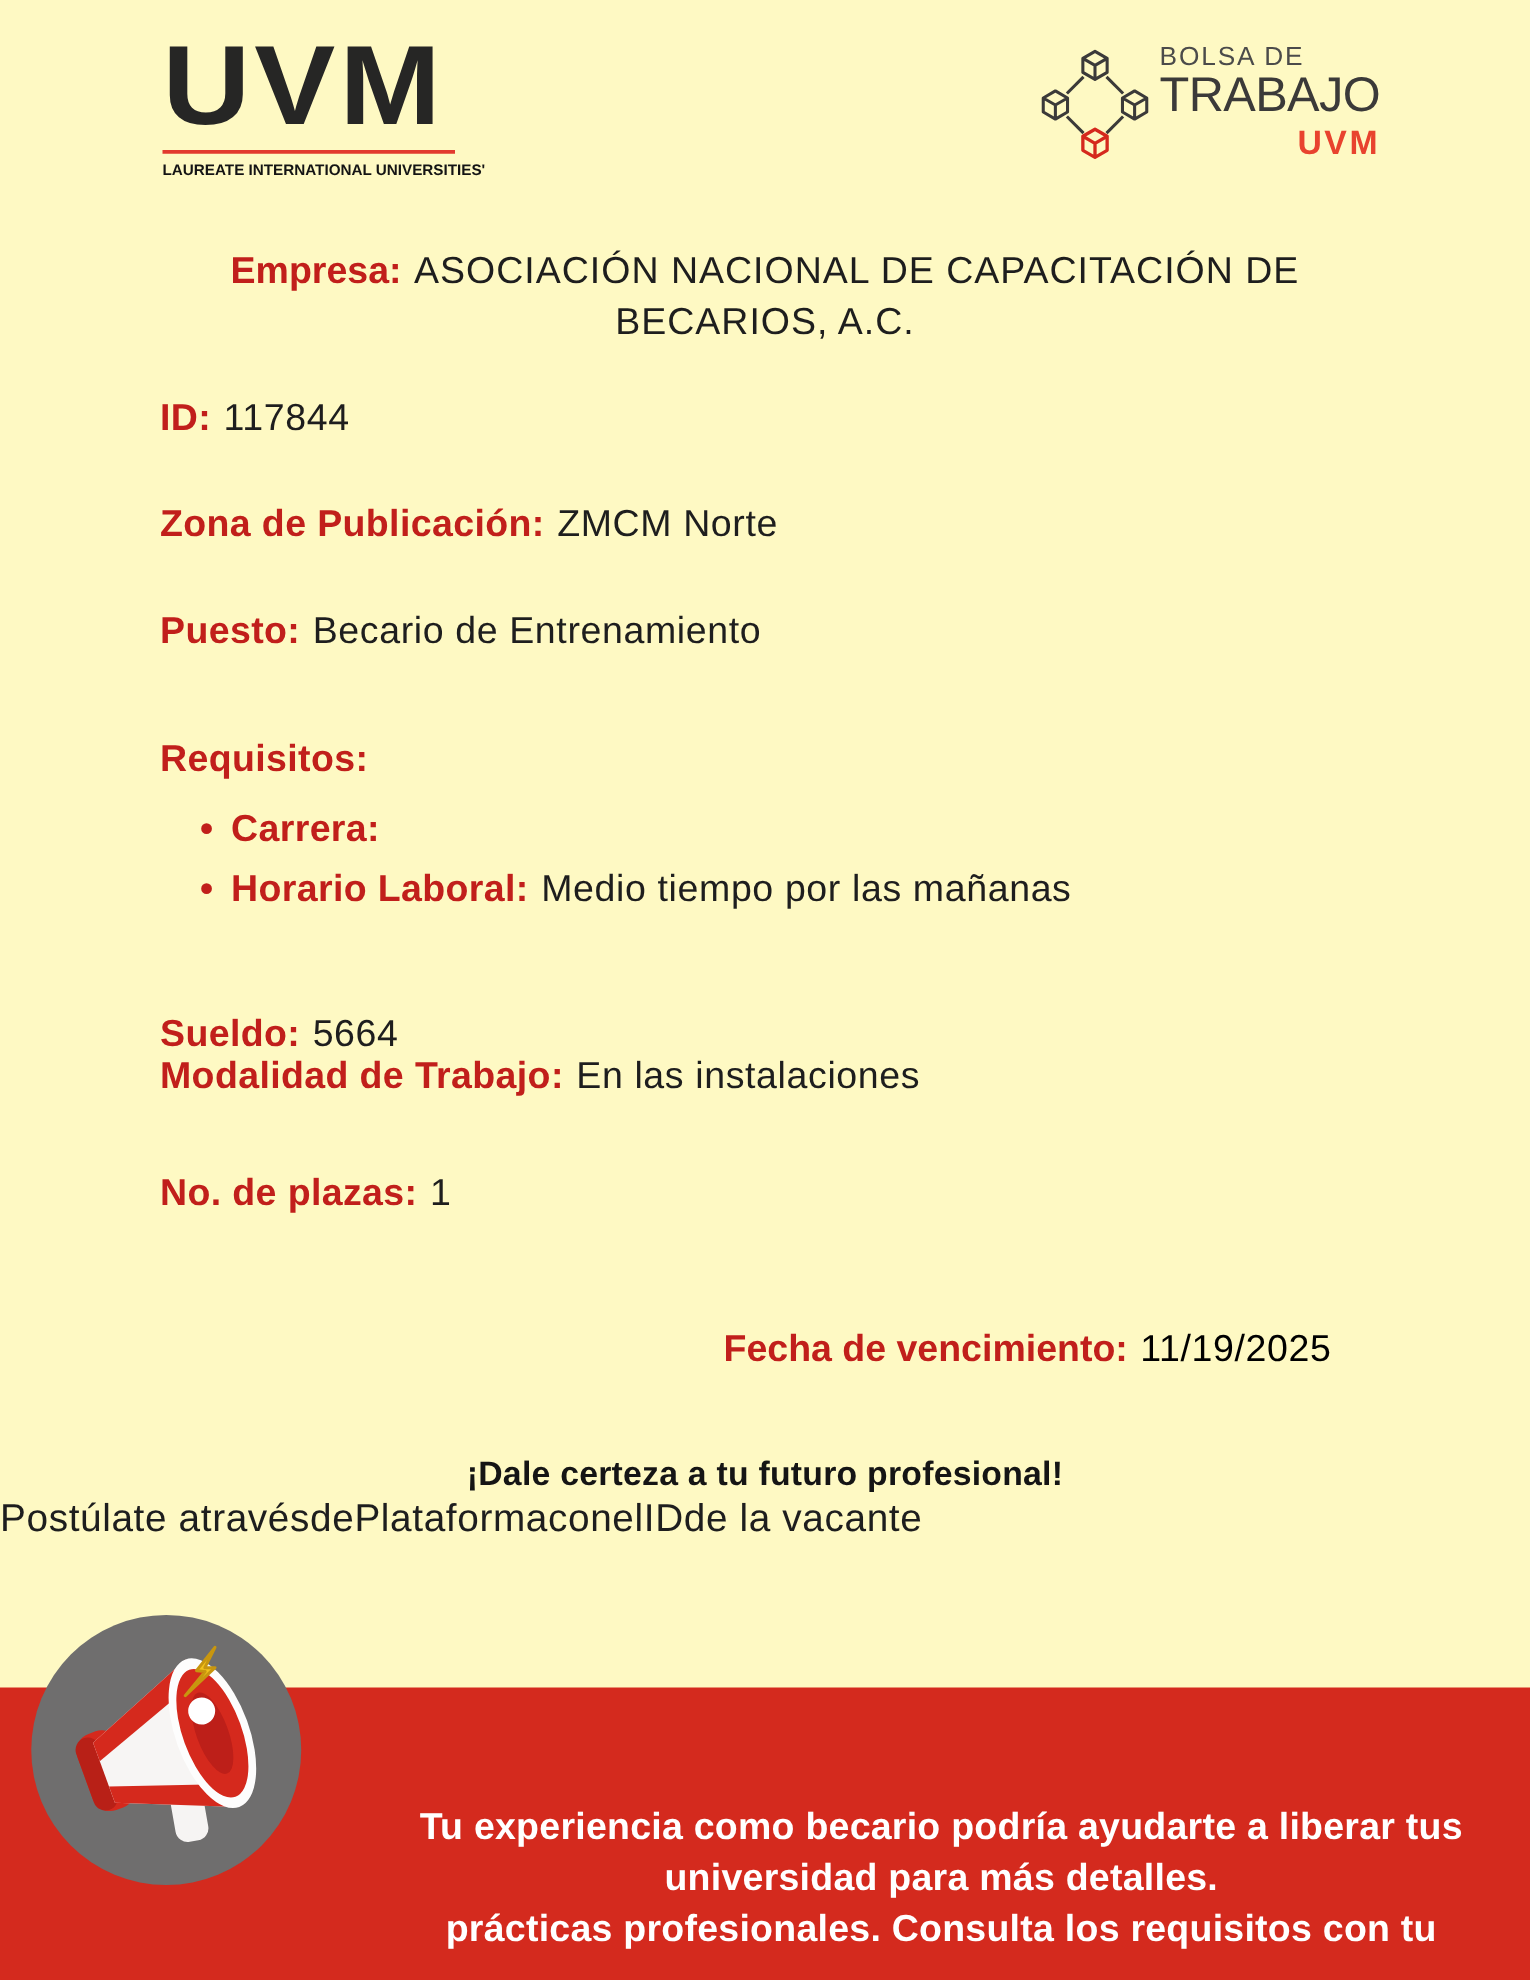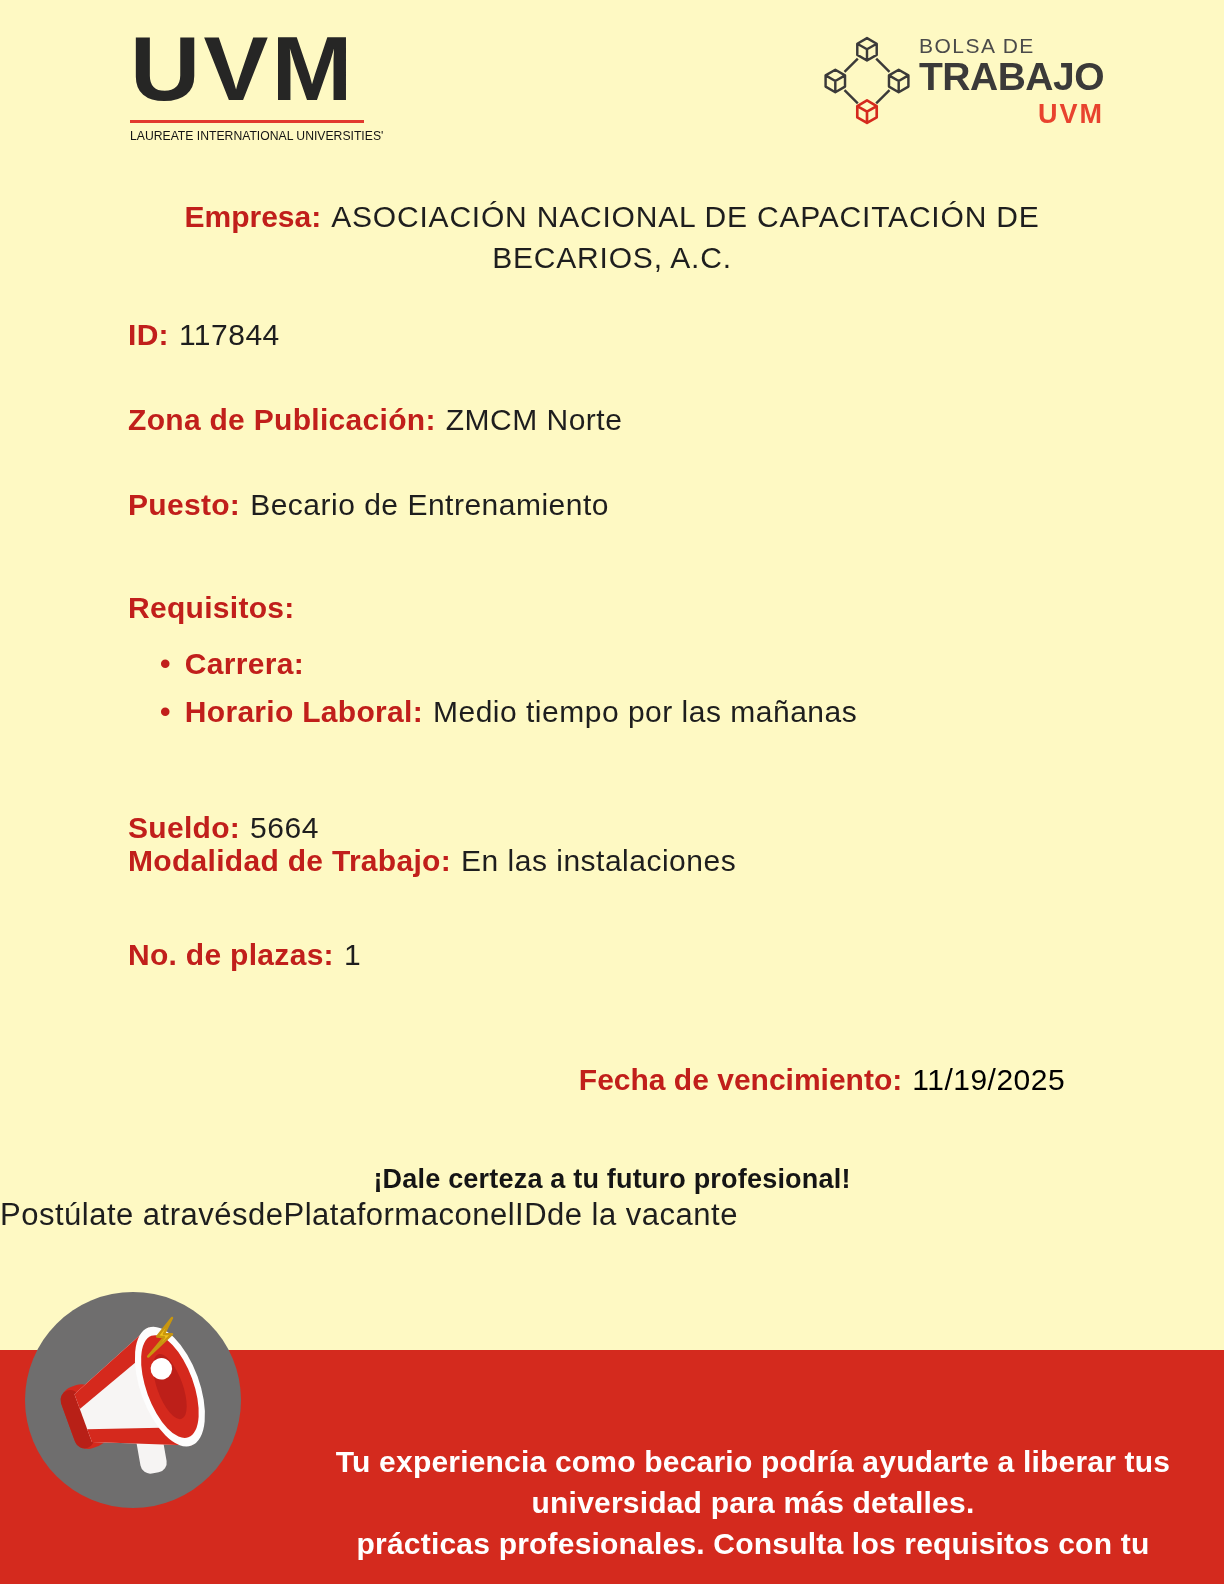--- a/index.html
+++ b/index.html
@@ -15,30 +15,30 @@
 
   
   .uvm-logo { position:absolute; left:130px; top:24px; width:240px; }
   .uvm-word {
     font-size:90px; font-weight:700; line-height:1; letter-spacing:3px;
     color:#262625; transform:scaleX(1.08); transform-origin:left center;
     white-space:nowrap;
   }
   .uvm-underline { margin-top:6px; width:234px; height:3px; background:#e23a2e; }
   .uvm-subtext {
-    margin-top:6px; font-size:12.2px; font-weight:400; color:#141414;
+    margin-top:6px; font-size:12.2px; font-weight:700; color:#141414;
     letter-spacing:0px; white-space:nowrap;
   }
 
   
-  .bolsa-logo { position:absolute; right:120px; top:28px; display:flex; align-items:center; }
+  .bolsa-logo { position:absolute; right:120px; top:28px; display:flex; align-items:flex-end; }
   .bolsa-cubes { width:92px; height:92px; flex:0 0 auto; margin-top:4px; }
   .bolsa-text { margin-left:6px; display:flex; flex-direction:column; align-items:flex-start; }
   .bolsa-line1 { font-size:21px; font-weight:400; color:#4b4b4a; letter-spacing:1.5px; line-height:1.1; margin-top:6px; }
-  .bolsa-line2 { font-size:39px; font-weight:700; color:#3b3a39; letter-spacing:-0.5px; line-height:1.05; }
+  .bolsa-line2 { font-size:39px; font-weight:400; color:#3b3a39; letter-spacing:-0.5px; line-height:1.05; }
   .bolsa-line3 { font-size:27px; font-weight:700; color:#e8432e; letter-spacing:2px; line-height:1.1; align-self:flex-end; margin-top:2px; }
 
   
   .row {
     position:absolute; left:128px;
     font-size:30px; line-height:36px; color:#1e1e1e;
     letter-spacing:0.3px; white-space:nowrap;
   }
   .lbl { color:#c11f1b; font-weight:700; margin-right:10px; }
   .val { font-weight:400; letter-spacing:0.5px; }

